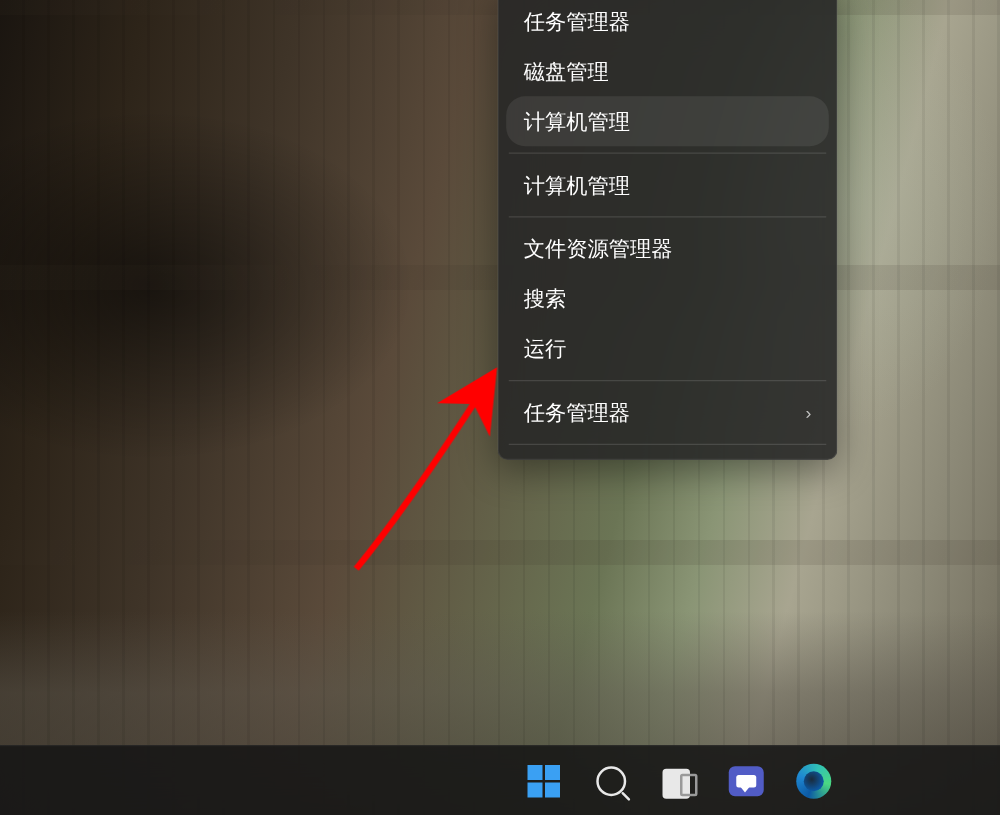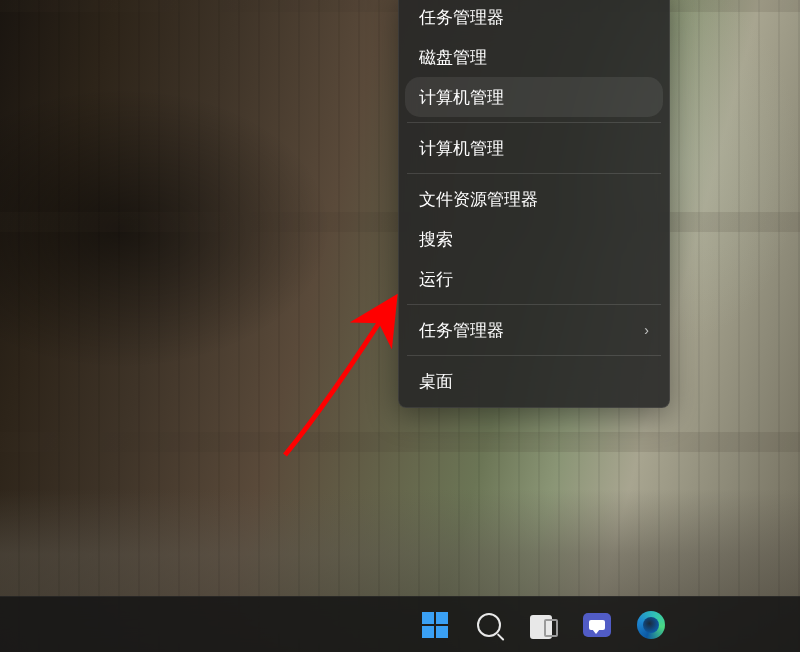--- a/index.html
+++ b/index.html
@@ -227,23 +227,20 @@
     </div>
     <div class="menu-item">
       <span>运行</span>
     </div>
     <div class="menu-sep"></div>
     <div class="menu-item">
       <span>任务管理器</span>
       <span class="chev">›</span>
     </div>
     <div class="menu-sep"></div>
-    <div class="menu-item">
-      <span>桌面</span>
-    </div>
   </div>
 
 <svg class="arrow-annotation" viewBox="0 0 180 200">
   <defs>
     <marker id="ahead" markerWidth="12" markerHeight="12" refX="9" refY="5" orient="auto">
       <path d="M0,0 L10,5 L0,10 L3,5 Z" fill="#ff0000"></path>
     </marker>
   </defs>
   <path d="M 15 195 Q 60 140 125 38" stroke="#ff0000" stroke-width="5" fill="none" marker-end="url(#ahead)"></path>
 </svg>

